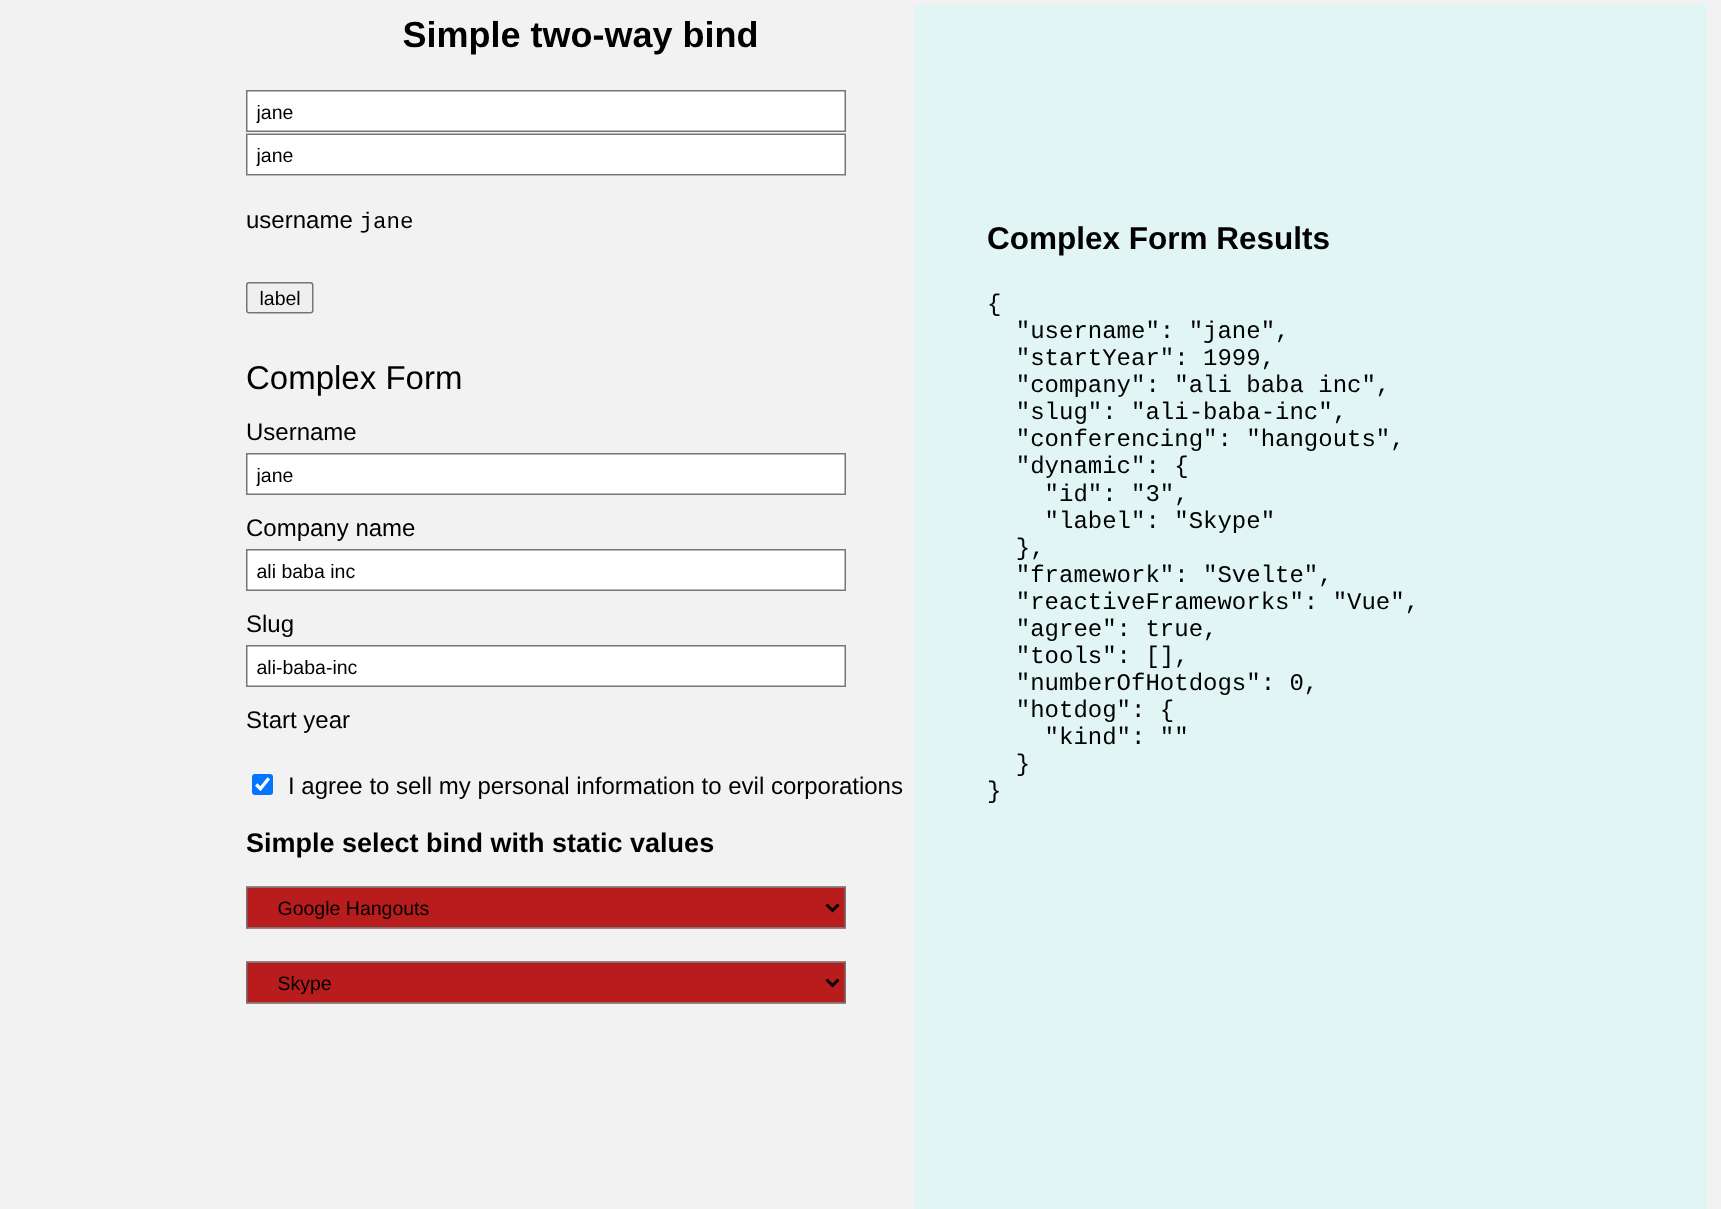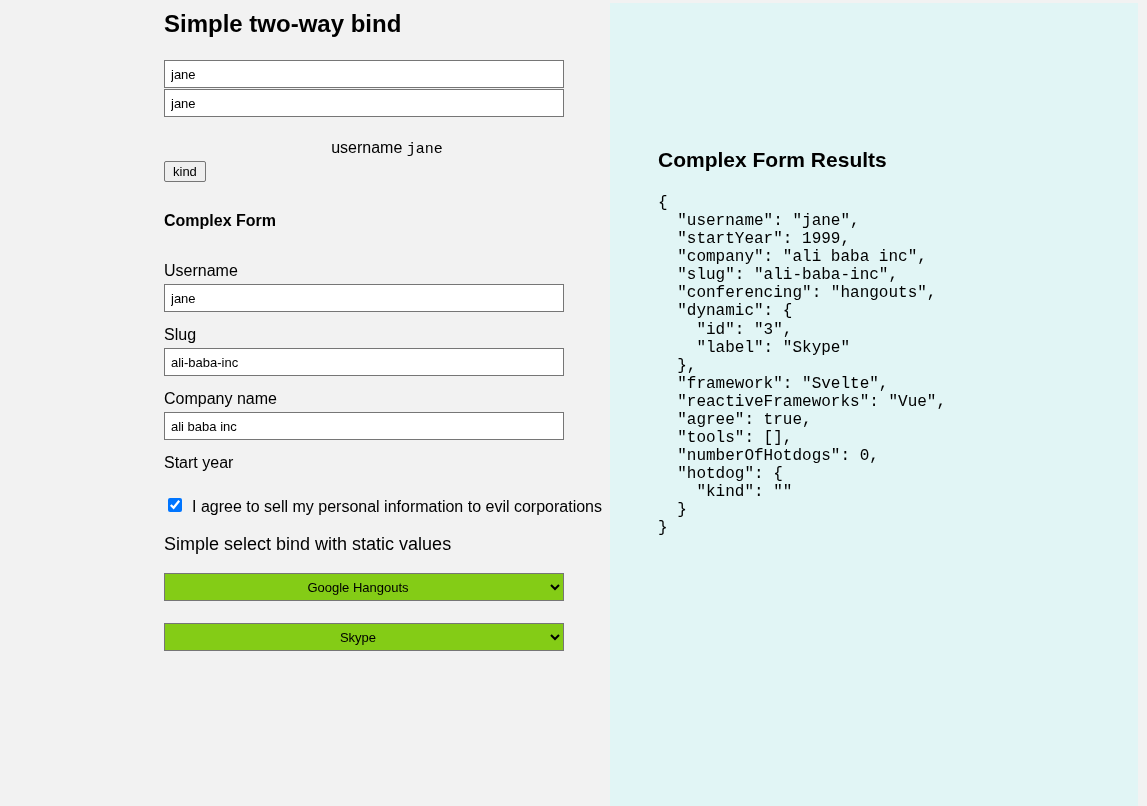--- a/index.html
+++ b/index.html
@@ -22,59 +22,59 @@
   .right {
     flex: 1;
     background: #e1f5f5;
     margin: 3px 9px 0 0;
     padding: 145px 0 0 48px;
   }
   h2.main {
     font-size: 24px;
     font-weight: 700;
     margin: 0 0 22px 0;
+    text-align: center;
   }
   .input-row {
     margin: 0;
   }
   input[type="text"], input[type="password"] {
     width: 400px;
     height: 28px;
     font-family: Arial, Helvetica, sans-serif;
     font-size: 13px;
     padding: 2px 6px;
     border: 1px solid #767676;
     background: #fff;
     display: block;
   }
   input[type="text"].stacked + input[type="text"].stacked {
     margin-top: 1px;
   }
   .username-line {
-    margin: 22px 0 3px 0;
-    font-size: 16px;
-    text-align: center;
+    margin: 22px 0 31px 0;
+    font-size: 16px;
   }
   .username-line .mono {
     font-family: "Courier New", Courier, monospace;
     font-size: 15px;
   }
   button.reset {
     font-family: Arial, Helvetica, sans-serif;
     font-size: 13px;
     padding: 2px 8px;
     border: 1px solid #767676;
     background: #efefef;
     border-radius: 2px;
     cursor: pointer;
   }
   h2.second {
-    font-size: 16px;
-    font-weight: 700;
-    margin: 30px 0 32px 0;
+    font-size: 22px;
+    font-weight: 400;
+    margin: 30px 0 15px 0;
   }
   .field {
     margin-bottom: 14px;
   }
   .field label {
     display: block;
     font-size: 16px;
     margin-bottom: 4px;
   }
   .checkbox-row {
@@ -83,33 +83,32 @@
     display: flex;
   }
   .checkbox-row input[type="checkbox"] {
     accent-color: #0075ff;
     width: 14px;
     height: 14px;
     margin: 0 10px 0 4px;
   }
   h3.sub {
     font-size: 18px;
-    font-weight: 400;
+    font-weight: 700;
     margin: 18px 0 18px 0;
   }
   select {
     width: 400px;
     height: 28px;
     font-family: Arial, Helvetica, sans-serif;
     font-size: 13px;
     border: 1px solid #767676;
-    background: #84cc16;
-    padding: 2px 1px;
+    background: #b91c1c;
+    padding: 2px 16px;
     display: block;
-    text-align: center;
   }
   .select-block {
     margin-bottom: 22px;
   }
   .results-title {
     font-size: 21px;
     font-weight: 700;
     margin: 0 0 22px 0;
   }
   pre.results {
@@ -130,38 +129,38 @@
     <div class="input-row">
       <input type="text" class="stacked" value="jane" style="">
       <input type="text" class="stacked" value="jane" style="">
     </div>
 
     <div class="username-line">
       <span>username</span>
       <span class="mono">jane</span>
     </div>
 
-    <button class="reset">kind</button>
+    <button class="reset">label</button>
 
     <h2 class="second">Complex Form</h2>
 
     <div class="field">
       <label>Username</label>
       <input type="text" value="jane" style="">
     </div>
 
 
     <div class="field">
+      <label>Company name</label>
+      <input type="text" value="ali baba inc" style="">
+    </div>
+
+    <div class="field">
       <label>Slug</label>
       <input type="text" value="ali-baba-inc" style="">
-    </div>
-
-    <div class="field">
-      <label>Company name</label>
-      <input type="text" value="ali baba inc" style="">
     </div>
 
     <div class="field">
       <label>Start year</label>
     </div>
 
     <div class="checkbox-row">
       <input type="checkbox" checked="" style="">
       <span>I agree to sell my personal information to evil corporations</span>
     </div>

